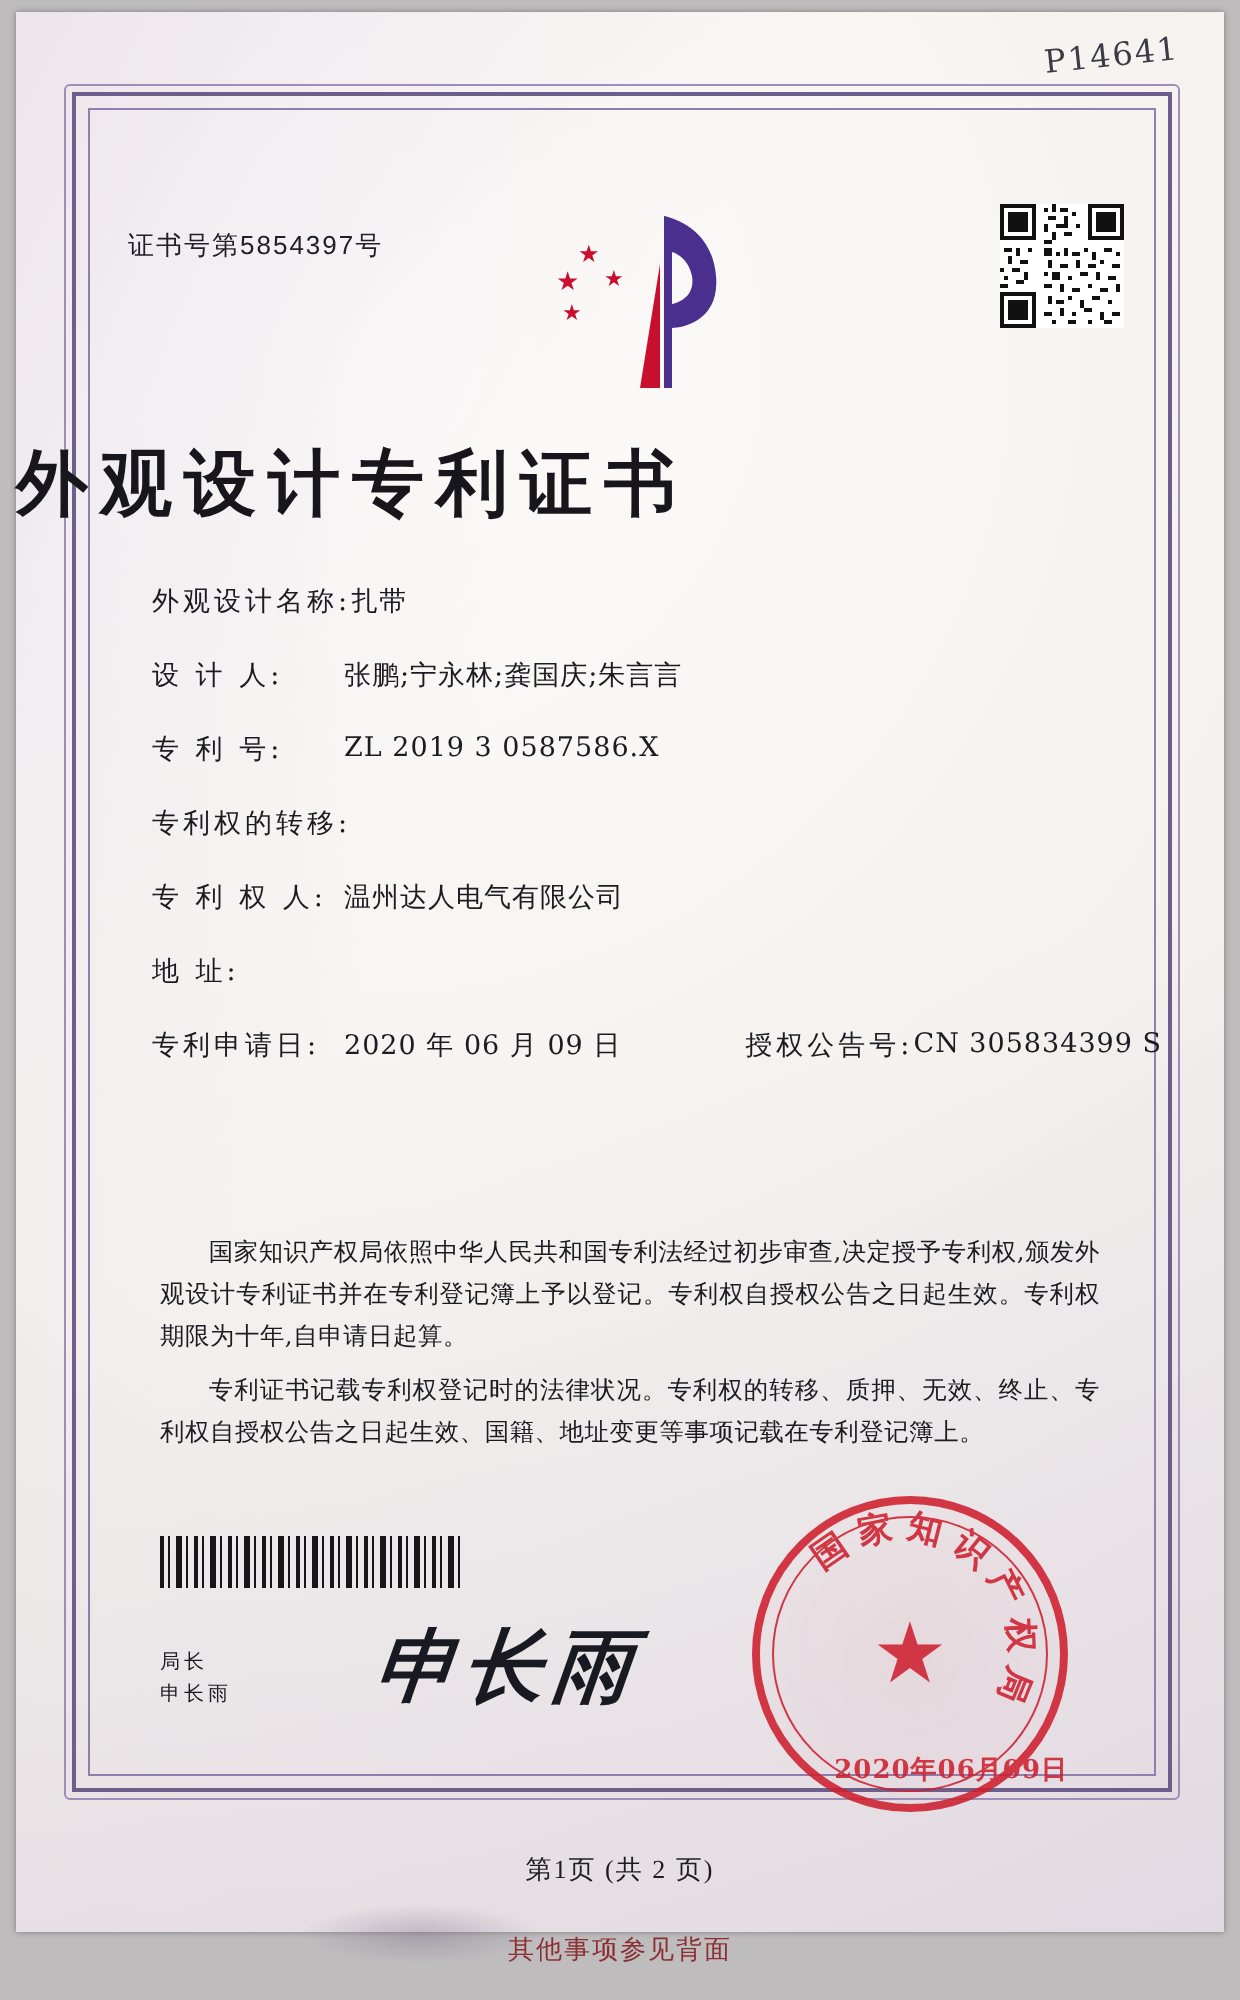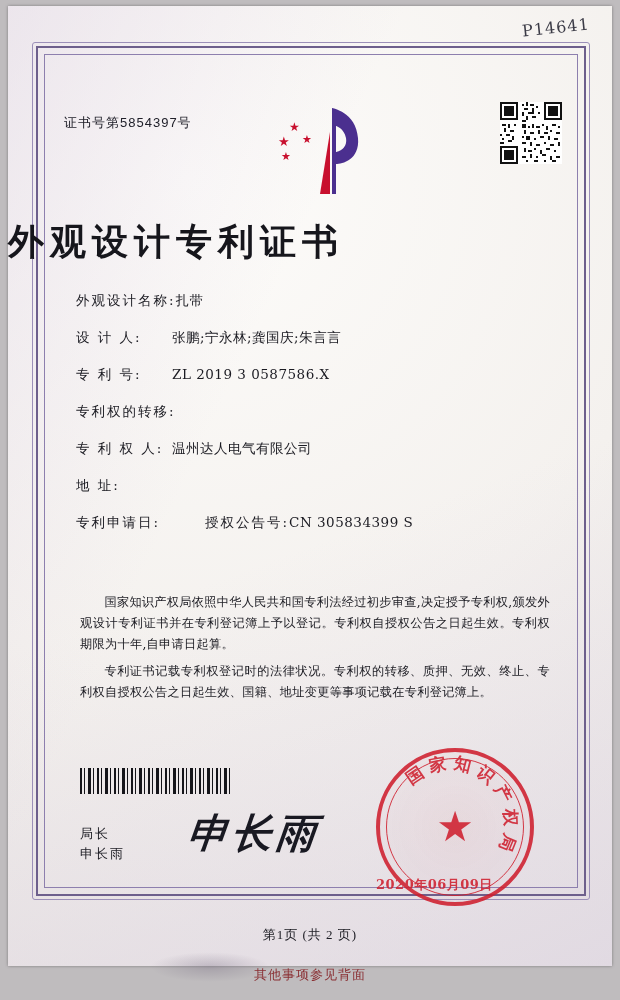--- a/index.html
+++ b/index.html
@@ -174,30 +174,30 @@
   .field-label {
     display: inline-block;
     min-width: 96px;
     letter-spacing: 2px;
   }
   .field-value {
     letter-spacing: 0.5px;
   }
   .field-row.two-col { justify-content: flex-start; }
   .field-row .second-label {
-    margin-left: 33px;
+    margin-left: 62px;
     letter-spacing: 2px;
   }
 
   
   .legal {
     position: absolute;
     left: 72px;
     right: 62px;
-    top: 586px;
+    top: 610px;
     font-family: "DejaVu Serif", serif;
     font-size: 12.2px;
     line-height: 1.72;
     color: #1b1b22;
     text-align: justify;
     letter-spacing: 0.3px;
   }
   .legal p { margin: 0 0 6px 0; text-indent: 2em; }
 
   
@@ -213,21 +213,21 @@
         transparent 5px 8px, #15151a 8px 11px, transparent 11px 13px,
         #15151a 13px 14px, transparent 14px 17px);
   }
 
   
   .sign-label {
     position: absolute;
     left: 72px;
     top: 818px;
     font-family: "DejaVu Serif", serif;
-    font-size: 13px;
+    font-size: 10px;
     line-height: 1.55;
     letter-spacing: 2px;
     color: #1b1b22;
   }
   .signature {
     position: absolute;
     left: 180px;
     top: 800px;
     font-family: "DejaVu Serif", serif;
     font-size: 40px;
@@ -267,21 +267,21 @@
   }
   .seal-text {
     position: absolute;
     left: 0; top: 0; right: 0; bottom: 0;
   }
   .seal-date {
     position: absolute;
     left: -4px;
     bottom: 8px;
     width: 158px;
-    text-align: left;
+    text-align: right;
     font-family: "DejaVu Serif", serif;
     font-size: 13px;
     font-weight: bold;
     color: #cf1f2e;
     letter-spacing: 0.5px;
   }
 
   
   .page-no {
     position: absolute;
@@ -449,20 +449,21 @@
       </div>
       <div class="field-row">
         <span class="field-label">专 利 权 人:</span>
         <span class="field-value">温州达人电气有限公司</span>
       </div>
       <div class="field-row">
         <span class="field-label">地        址:</span>
       </div>
       <div class="field-row two-col">
         <span class="field-label">专利申请日:</span>
+        <span class="field-value">2020 年 06 月 09 日</span>
         <span class="second-label">授权公告号:</span>
         <span class="field-value">CN 305834399 S</span>
       </div>
     </div>
 
     <div class="legal">
       <p>国家知识产权局依照中华人民共和国专利法经过初步审查,决定授予专利权,颁发外观设计专利证书并在专利登记簿上予以登记。专利权自授权公告之日起生效。专利权期限为十年,自申请日起算。</p>
       <p>专利证书记载专利权登记时的法律状况。专利权的转移、质押、无效、终止、专利权自授权公告之日起生效、国籍、地址变更等事项记载在专利登记簿上。</p>
     </div>
 

